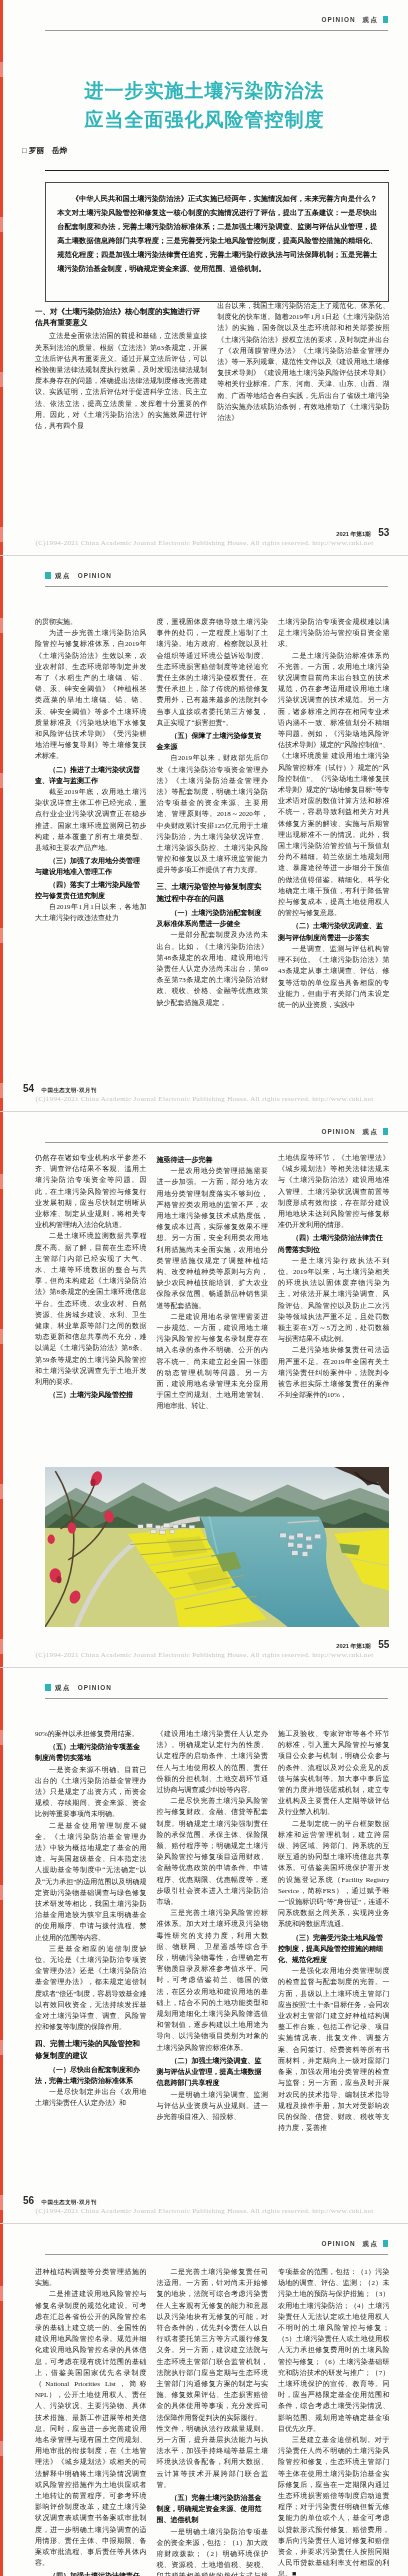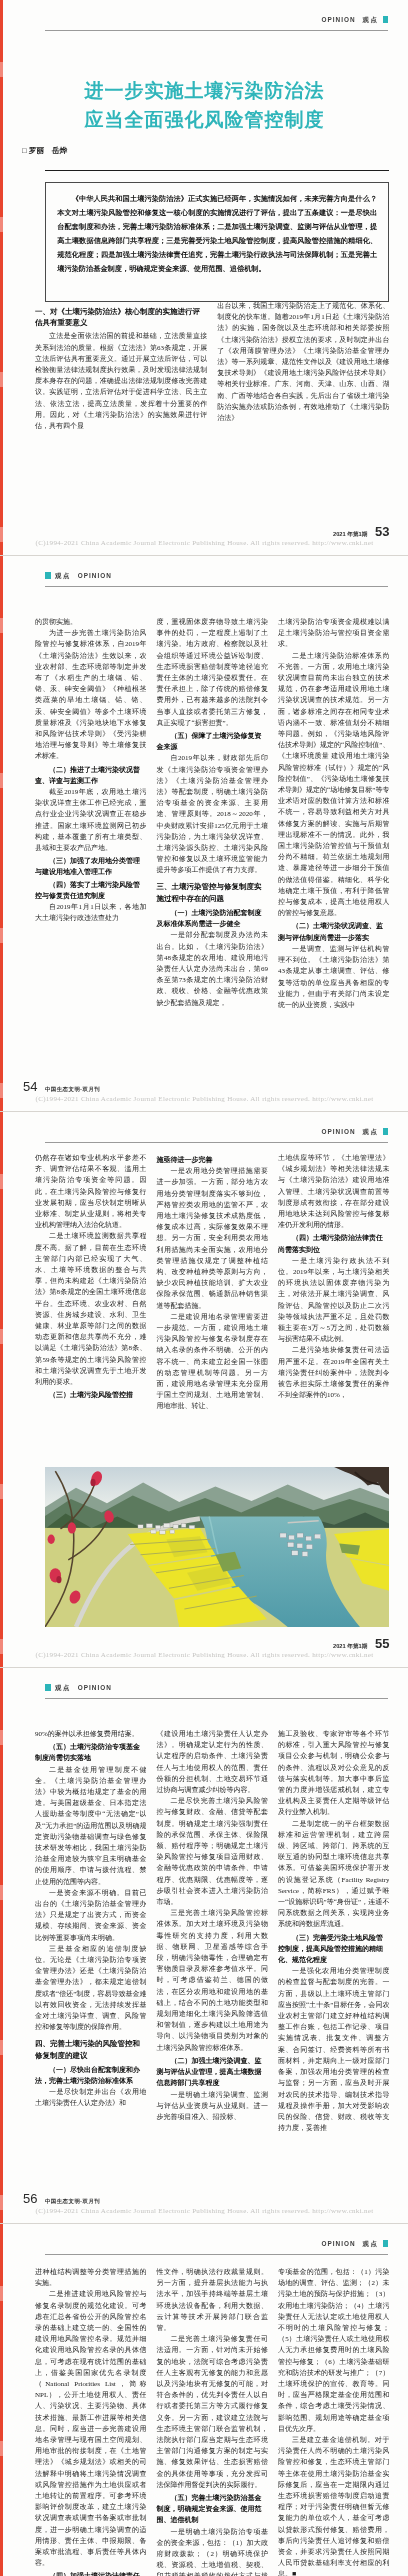--- a/index.html
+++ b/index.html
@@ -42,24 +42,24 @@
           text-indent:0;margin:1px 0;text-align:left;}
   
   .photo{position:absolute;left:45px;right:19.6px;top:355px;height:160px;}
   .photo svg{display:block;width:100%;height:100%;}
   
   .wm{position:absolute;left:10.3px;right:10.3px;bottom:8.2px;white-space:nowrap;overflow:hidden;
       color:#c4c3c1;font-size:7px;letter-spacing:0.3px;text-align:center;}
   .foot-right{position:absolute;right:19.6px;bottom:16.5px;text-align:right;
       font-family:"Liberation Sans","DejaVu Sans",sans-serif;color:#2b2b2b;}
   .foot-right .issue{font-size:5.7px;font-weight:bold;margin-right:5.2px;}
-  .foot-right .num{font-size:13px;font-weight:bold;}
+  .foot-right .num{font-size:10px;font-weight:bold;}
   .foot-left{position:absolute;left:23px;bottom:17.5px;text-align:left;
       font-family:"Liberation Sans","DejaVu Sans",sans-serif;color:#2b2b2b;}
-  .foot-left .num{font-size:13px;font-weight:normal;margin-right:5.2px;}
+  .foot-left .num{font-size:10px;font-weight:bold;margin-right:5.2px;}
   .foot-left .journal{font-size:5.4px;font-weight:bold;letter-spacing:0.5px;}
 </style>
 </head>
 <body>
 
 <section class="page">
   <div class="edge"></div>
   <div class="head right">
     <span class="en">OPINION</span>
     <span class="zh">观点</span>
@@ -256,22 +256,22 @@
   <div class="edge"></div>
   <div class="head left">
     <span class="sq"></span>
     <span class="zh">观点</span>
     <span class="en">OPINION</span>
   </div>
   <div class="cols p2">
       <div class="col">
         <div class="blk pc">90%的案件以承担修复费用结案。</div>
         <div class="blk h2">（五）土壤污染防治专项基金制度尚需切实落地</div>
+        <div class="blk p">一是资金来源不明确。目前已出台的《土壤污染防治基金管理办法》只是规定了出资方式，而资金规模、存续期间、资金来源、资金比例等重要事项尚未明确。</div>
         <div class="blk p">二是基金使用管理制度不健全。《土壤污染防治基金管理办法》中较为概括地规定了基金的用途。与美国超级基金、日本指定法人援助基金等制度中“无法确定”以及“无力承担”的适用范围以及明确规定资助污染物基础调查与绿色修复技术研发等相比，我国土壤污染防治基金用途较为狭窄且未明确基金的使用顺序、申请与拨付流程、禁止使用的范围等内容。</div>
-        <div class="blk p">一是资金来源不明确。目前已出台的《土壤污染防治基金管理办法》只是规定了出资方式，而资金规模、存续期间、资金来源、资金比例等重要事项尚未明确。</div>
         <div class="blk p">三是基金相应的追偿制度缺位。无论是《土壤污染防治专项资金管理办法》还是《土壤污染防治基金管理办法》，都未规定追偿制度或者“偿还”制度，容易导致基金难以有效回收资金，无法持续发挥基金对土壤污染详查、调查、风险管控和修复等制度的保障作用。</div>
         <div class="blk h1">四、完善土壤污染的风险管控和修复制度的建议</div>
         <div class="blk h2">（一）尽快出台配套制度和办法，完善土壤污染防治标准体系</div>
         <div class="blk p">一是尽快制定并出台《农用地土壤污染责任人认定办法》和</div>
       </div>
       <div class="col">
         <div class="blk pc">《建设用地土壤污染责任人认定办法》。明确规定认定行为的性质、认定程序的启动条件、土壤污染责任人与土地使用权人的范围、责任份额的分担机制、土地交易环节通过协商与调查减少纠纷等内容。</div>
         <div class="blk p">二是尽快完善土壤污染风险管控与修复财政、金融、信贷等配套制度。明确规定土壤污染强制责任险的承保范围、承保主体、保险限额、赔付程序等；明确规定土壤污染风险管控与修复项目适用财政、金融等优惠政策的申请条件、申请程序、优惠期限、优惠幅度等，逐步吸引社会资本进入土壤污染防治市场。</div>
         <div class="blk p">三是完善土壤污染风险管控标准体系。加大对土壤环境及污染物毒性研究的支持力度，利用大数据、物联网、卫星遥感等综合手段，明确污染物毒性，合理确定有害物质目录及标准参考值水平。同时，可考虑借鉴荷兰、德国的做法，在区分农用地和建设用地的基础上，结合不同的土地功能类型和规划用途细化土壤污染风险筛选值和管制值，逐步构建以土地用途为导向、以污染物项目类别为对象的土壤污染风险管控标准体系。</div>
         <div class="blk h2">（二）加强土壤污染调查、监测与评估从业管理，提高土壤数据信息跨部门共享程度</div>
@@ -298,22 +298,22 @@
     <span class="zh">观点</span>
     <span class="sq"></span>
   </div>
   <div class="cols p5">
       <div class="col">
         <div class="blk pc">进种植结构调整等分类管理措施的实施。</div>
         <div class="blk p">二是推进建设用地风险管控与修复名录制度的规范化建设。可考虑在汇总各省份公开的风险管控名录的基础上建立统一的、全国性的建设用地风险管控名录。规范并细化建设用地风险管控名录的具体信息，可考虑在现有统计范围的基础上，借鉴美国国家优先名录制度（National Priorities List，简称NPL），公开土地使用权人、责任人、污染状况、主要污染物、具体技术措施、最新工作进展等相关信息。同时，应当进一步完善建设用地名录管理与现有国土空间规划、用地审批的衔接制度，在《土地管理法》《城乡规划法》或相关的司法解释中明确将土壤污染情况调查或风险管控措施作为土地供应或者土地转让的前置程序。可参考环境影响评价制度改革，建立土壤污染状况调查表或调查书备案或审批制度，进一步明确土壤污染调查的适用情形、责任主体、申报期限、备案或审批流程、事后责任等具体内容。</div>
         <div class="blk h2">（四）加强土壤污染法律责任追究，完善土壤污染行政执法与司法保障机制</div>
       </div>
       <div class="col">
+        <div class="blk p">二是完善土壤污染修复责任司法适用。一方面，针对尚未开始修复的地块，法院可综合考虑污染责任人主客观有无修复的能力和意愿以及污染地块有无修复的可能，对符合条件的，优先判令责任人以自行或者委托第三方等方式履行修复义务。另一方面，建议建立法院与生态环境主管部门联合监管机制，法院执行部门应当定期与生态环境主管部门沟通修复方案的制定与实施、修复效果评估、生态损害赔偿金的具体使用等事项，充分发挥司法保障作用督促判决的实际履行。</div>
         <div class="blk pc">性文件，明确执法行政裁量规则。另一方面，提升基层执法能力与执法水平，加强手持终端等基层土壤环境执法设备配备，利用大数据、云计算等技术开展跨部门联合监管。</div>
-        <div class="blk p">二是完善土壤污染修复责任司法适用。一方面，针对尚未开始修复的地块，法院可综合考虑污染责任人主客观有无修复的能力和意愿以及污染地块有无修复的可能，对符合条件的，优先判令责任人以自行或者委托第三方等方式履行修复义务。另一方面，建议建立法院与生态环境主管部门联合监管机制，法院执行部门应当定期与生态环境主管部门沟通修复方案的制定与实施、修复效果评估、生态损害赔偿金的具体使用等事项，充分发挥司法保障作用督促判决的实际履行。</div>
         <div class="blk h2">（五）完善土壤污染防治基金制度，明确规定资金来源、使用范围、追偿机制</div>
         <div class="blk p">一是明确土壤污染防治专项基金的资金来源，包括：（1）加大政府财政拨款；（2）明确环境保护税、资源税、土地增值税、契税、印花税等相关税收的拨付方式与拨付比例；（3）明确规定将环境执法行政罚款、生态环境损害赔偿金等资金的特定比例纳入土壤污染防治专项基金，统筹管理与土壤污染防治相关的资金使用；（4）明确基金孳息、捐赠等其他资金来源。</div>
       </div>
       <div class="col">
         <div class="blk pc">专项基金的范围，包括：（1）污染场地的调查、评估、监测；（2）未污染土地的预防与保护措施；（3）农用地土壤污染防治；（4）土壤污染责任人无法认定或土地使用权人不明时的土壤风险管控与修复；（5）土壤污染责任人或土地使用权人无力承担修复费用时的土壤风险管控与修复；（6）土壤污染基础研究和防治技术的研发与推广；（7）土壤环境保护的宣传、教育等。同时，应当严格限定基金使用范围和条件，综合考虑土壤受污染情况、影响范围、规划用途等确定基金项目优先次序。</div>
         <div class="blk p">三是建立基金追偿机制。对于污染责任人尚不明确的土壤污染风险管控和修复，生态环境主管部门等主体在使用土壤污染防治基金实际修复后，应当在一定期限内通过生态环境损害赔偿等制度启动追责程序；对于污染责任明确但暂无修复能力的单位或个人，基金可考虑以贷款形式预付修复、赔偿费用，事后向污染责任人追讨修复和赔偿资金，并要求污染责任人按照同期人民币贷款基础利率支付相应的利息。■</div>
       </div>
     </div>
 
 </section>

